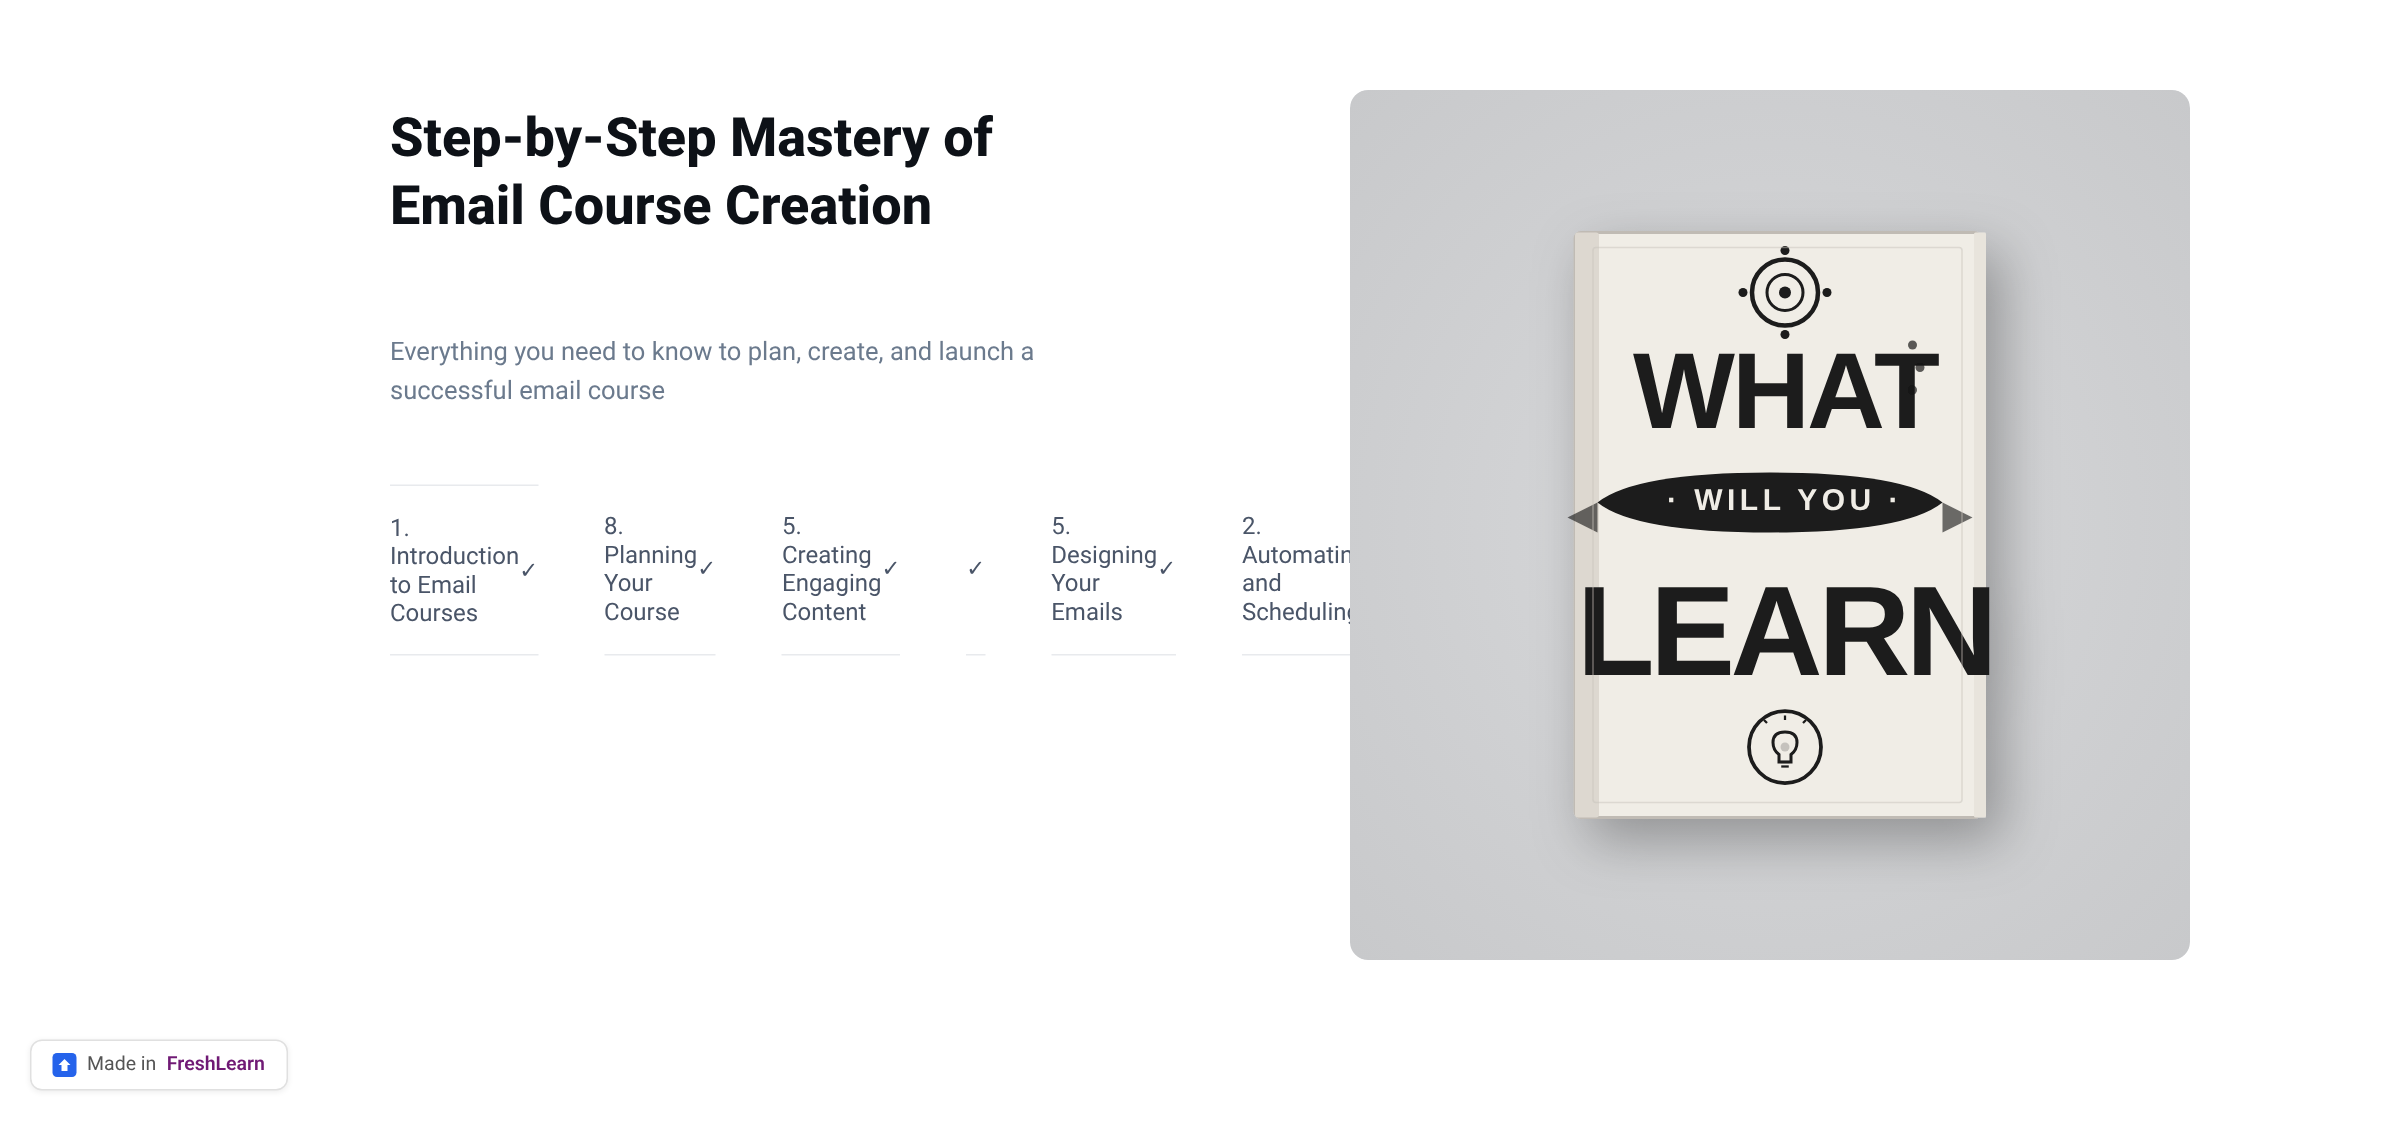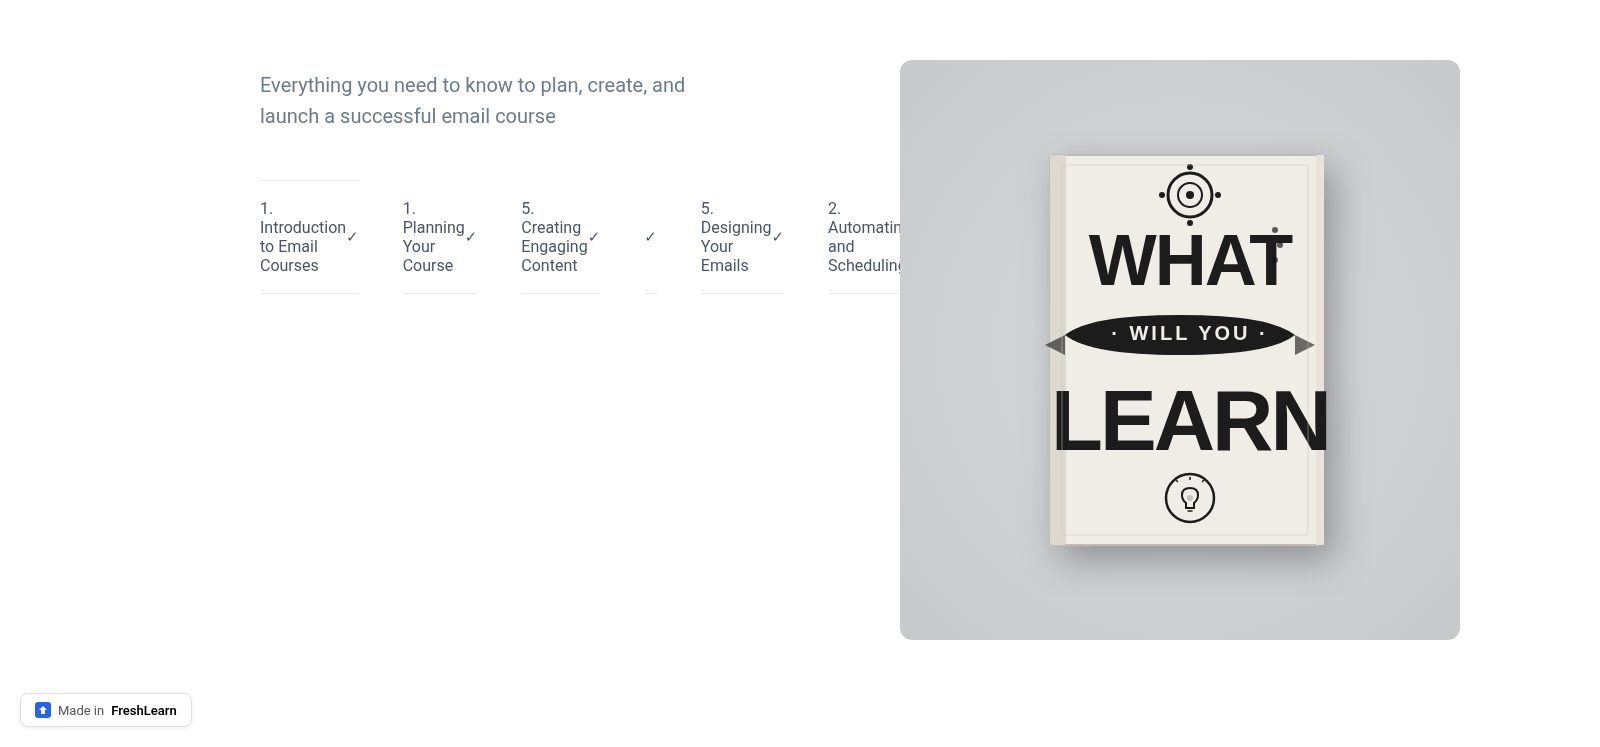--- a/index.html
+++ b/index.html
@@ -39,25 +39,26 @@
     .course-title {
       font-size: 36px;
       font-weight: 800;
       color: #0d1117;
       line-height: 1.25;
       margin-bottom: 18px;
       max-width: 500px;
     }
 
     .course-subtitle {
-      font-size: 20px;
+      font-size: 17px;
       color: #6b7a8d;
       line-height: 1.55;
       margin-bottom: 48px;
       max-width: 470px;
+      margin-top: 44px;
     }
 
     .curriculum-list {
       display: flex;
       flex-direction: row;
       width: 100%;
       max-width: 540px;
       gap: 44px;
     }
 
@@ -115,21 +116,21 @@
     
     .bottom-badge {
       position: absolute;
       bottom: 20px;
       left: 20px;
       background: #ffffff;
       border: 1px solid #e0e0e0;
       border-radius: 8px;
       padding: 8px 14px;
       display: flex;
-      align-items: center;
+      align-items: flex-start;
       gap: 7px;
       font-size: 13px;
       color: #555;
       box-shadow: 0 1px 4px rgba(0,0,0,0.08);
     }
 
     .badge-logo {
       width: 16px;
       height: 16px;
       background: #2563eb;
@@ -140,41 +141,42 @@
       color: white;
       font-size: 10px;
       font-weight: bold;
     }
 
     .badge-text-plain {
       color: #555;
     }
 
     .badge-text-brand {
-      color: #000000;
+      color: #701a75;
       font-weight: 600;
     }
   </style>
 </head>
 <body>
 
 <div class="main-container">
 
   <div class="left-panel">
+    <h1 class="course-title">Step-by-Step Mastery of Email Course Creation</h1>
 
     <p class="course-subtitle">Everything you need to know to plan, create, and launch a successful email course</p>
 
     <div class="curriculum-list">
 
     <div class="curriculum-item">
           <span class="item-label">1. Introduction to Email Courses</span>
           <span class="check-icon">✓</span>
         </div>
         <div class="curriculum-item">
-          <span class="item-label">1. Planning Your Course</span>
+          <span class="item-label">8. Planning Your Course</span>
           <span class="check-icon">✓</span>
         </div>
         <div class="curriculum-item">
           <span class="item-label">5. Creating Engaging Content</span>
           <span class="check-icon">✓</span>
         </div>
         <div class="curriculum-item">
           <span class="check-icon">✓</span>
         </div>
         <div class="curriculum-item">

